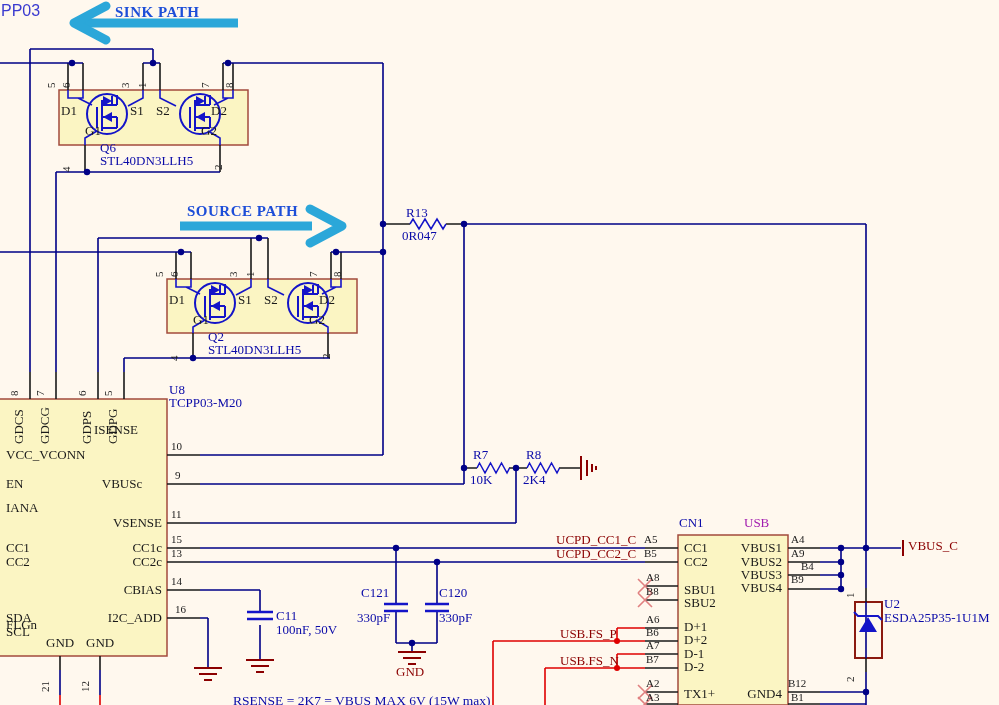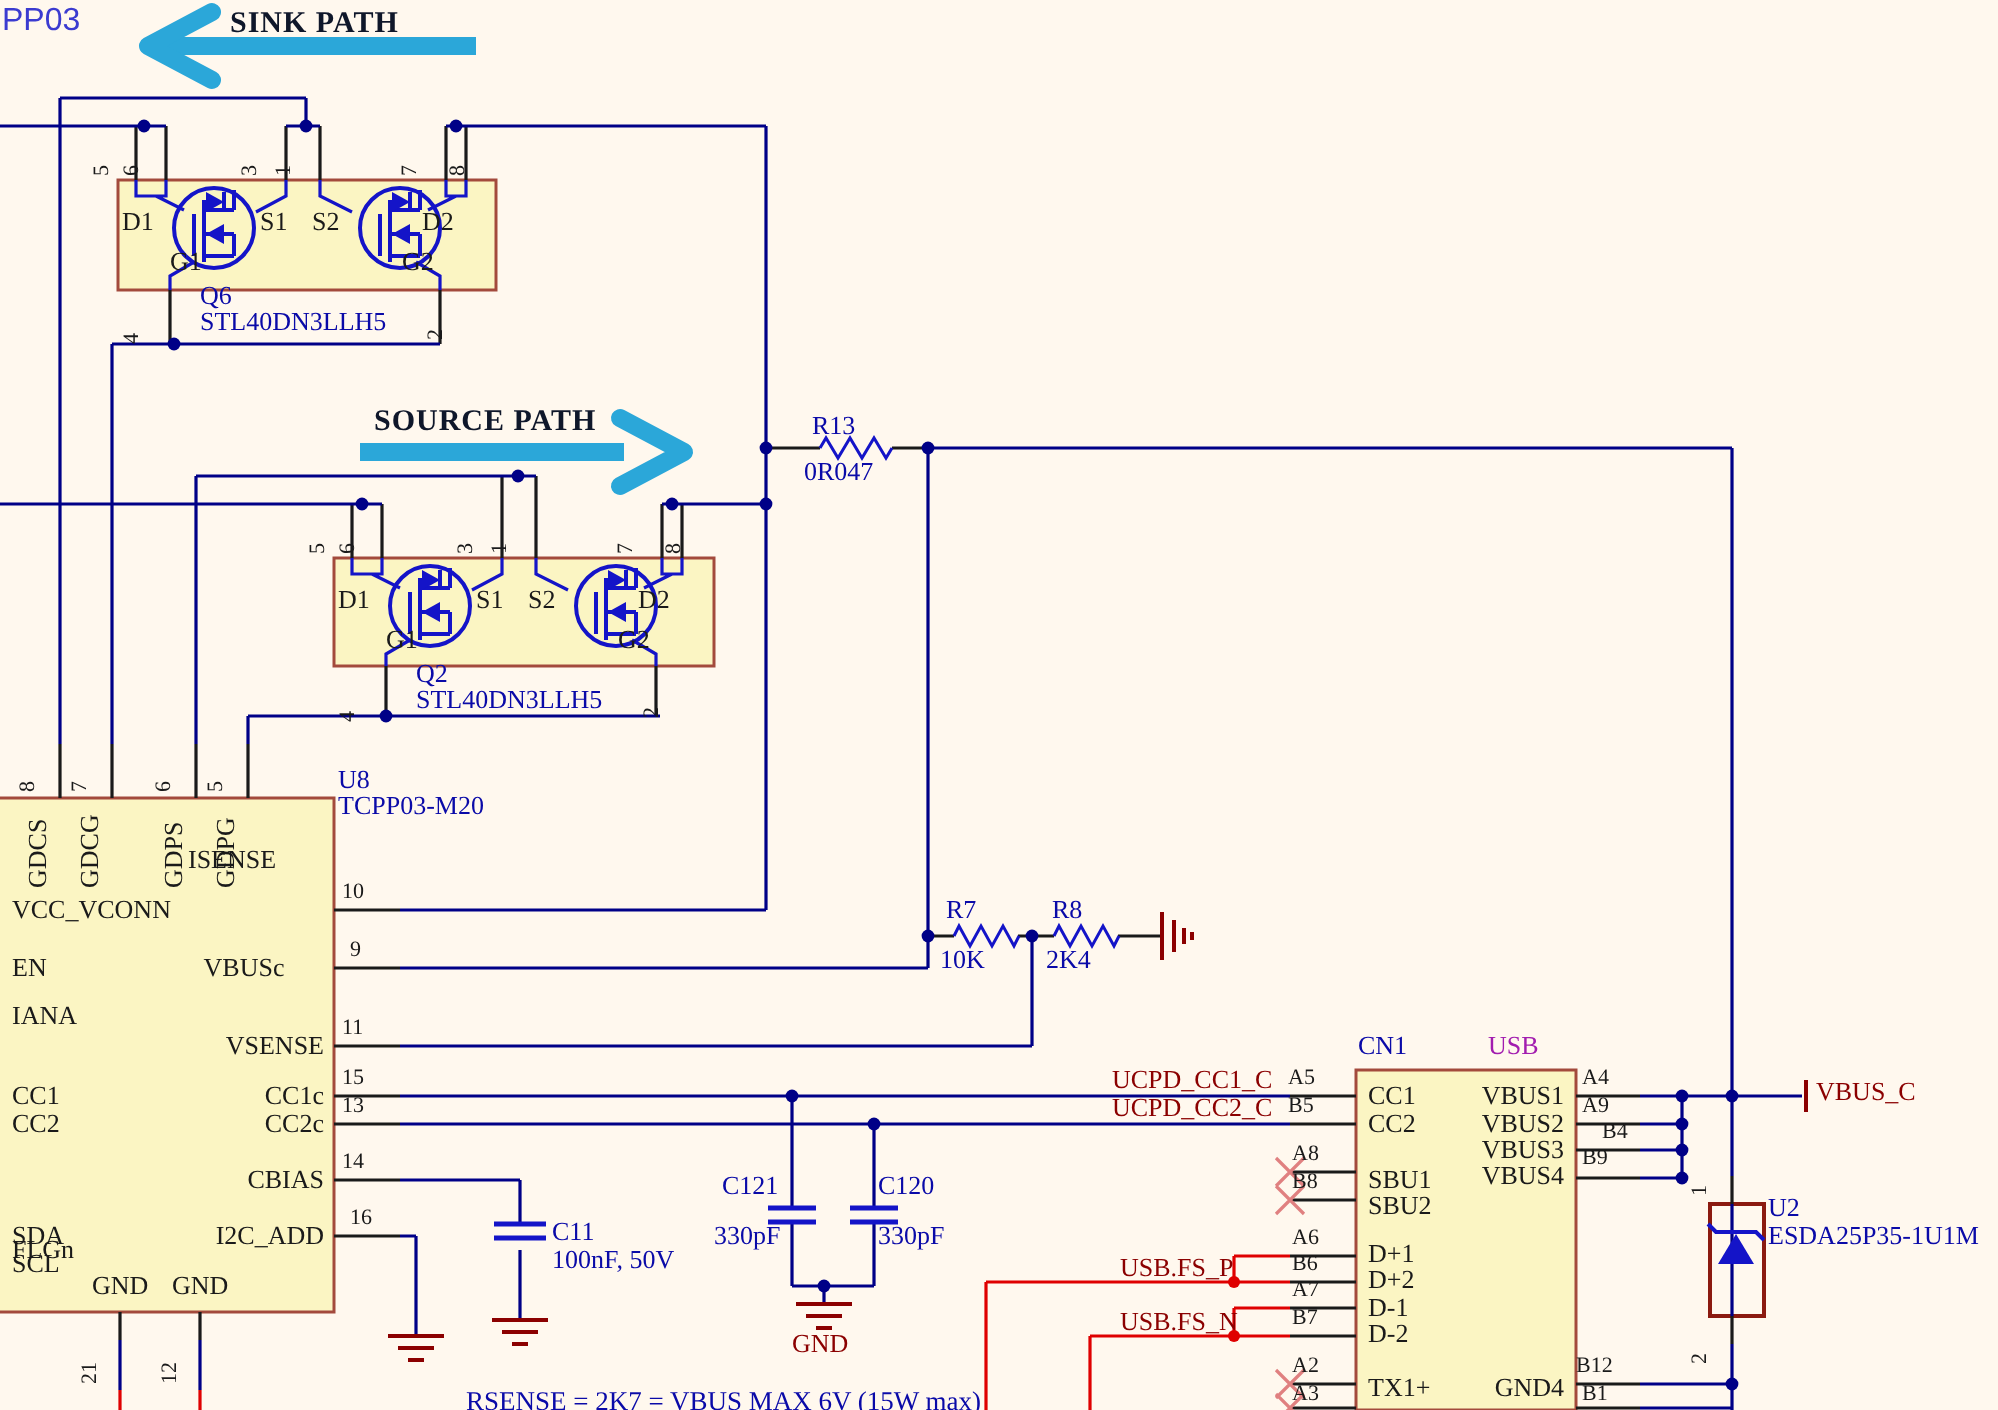--- a/index.html
+++ b/index.html
@@ -5,21 +5,21 @@
   html,body{margin:0;padding:0;}
   #stage{position:relative;width:999px;height:705px;background:#FFF8EE;overflow:hidden;
          font-family:"Liberation Serif",serif;}
   #wires-svg{position:absolute;left:0;top:0;}
   .lbl{position:absolute;font:13px "Liberation Serif",serif;color:#1A1A1A;line-height:13px;white-space:pre;}
   .t-num{font-size:11px;line-height:11px;}
   .t-des{color:#0A0AA8;}
   .t-net{color:#8B0000;}
   .t-usb{color:#a21caf;}
   .t-title{font-family:"Liberation Sans",sans-serif;font-size:16px;line-height:17px;color:#3B3BD0;}
-  .t-path{font-weight:bold;font-size:15px;line-height:15px;color:#0f172a;letter-spacing:.5px;}
+  .t-path{font-weight:bold;font-size:15px;line-height:15px;color:#1d4ed8;letter-spacing:.5px;}
   .t-note{font-size:13.5px;color:#0A0AA8;}
   .rot{transform:rotate(-90deg);transform-origin:0 100%;}
   .pager{position:absolute;left:836px;top:0;width:163px;height:35px;background:#3C3C3C;
          border-radius:0 0 6px 6px;box-shadow:0 2px 5px rgba(0,0,0,.35);}
   .pbtn{position:absolute;top:7px;height:22px;background:#A2A2A2;color:#FFFFFF;
         font-family:"Liberation Sans",sans-serif;font-size:13px;font-weight:bold;
         border:none;border-radius:3px;cursor:pointer;padding:0;}
   .pbtn-prev{left:9px;width:67px;}
   .pbtn-next{left:94px;width:69px;}
 </style>

